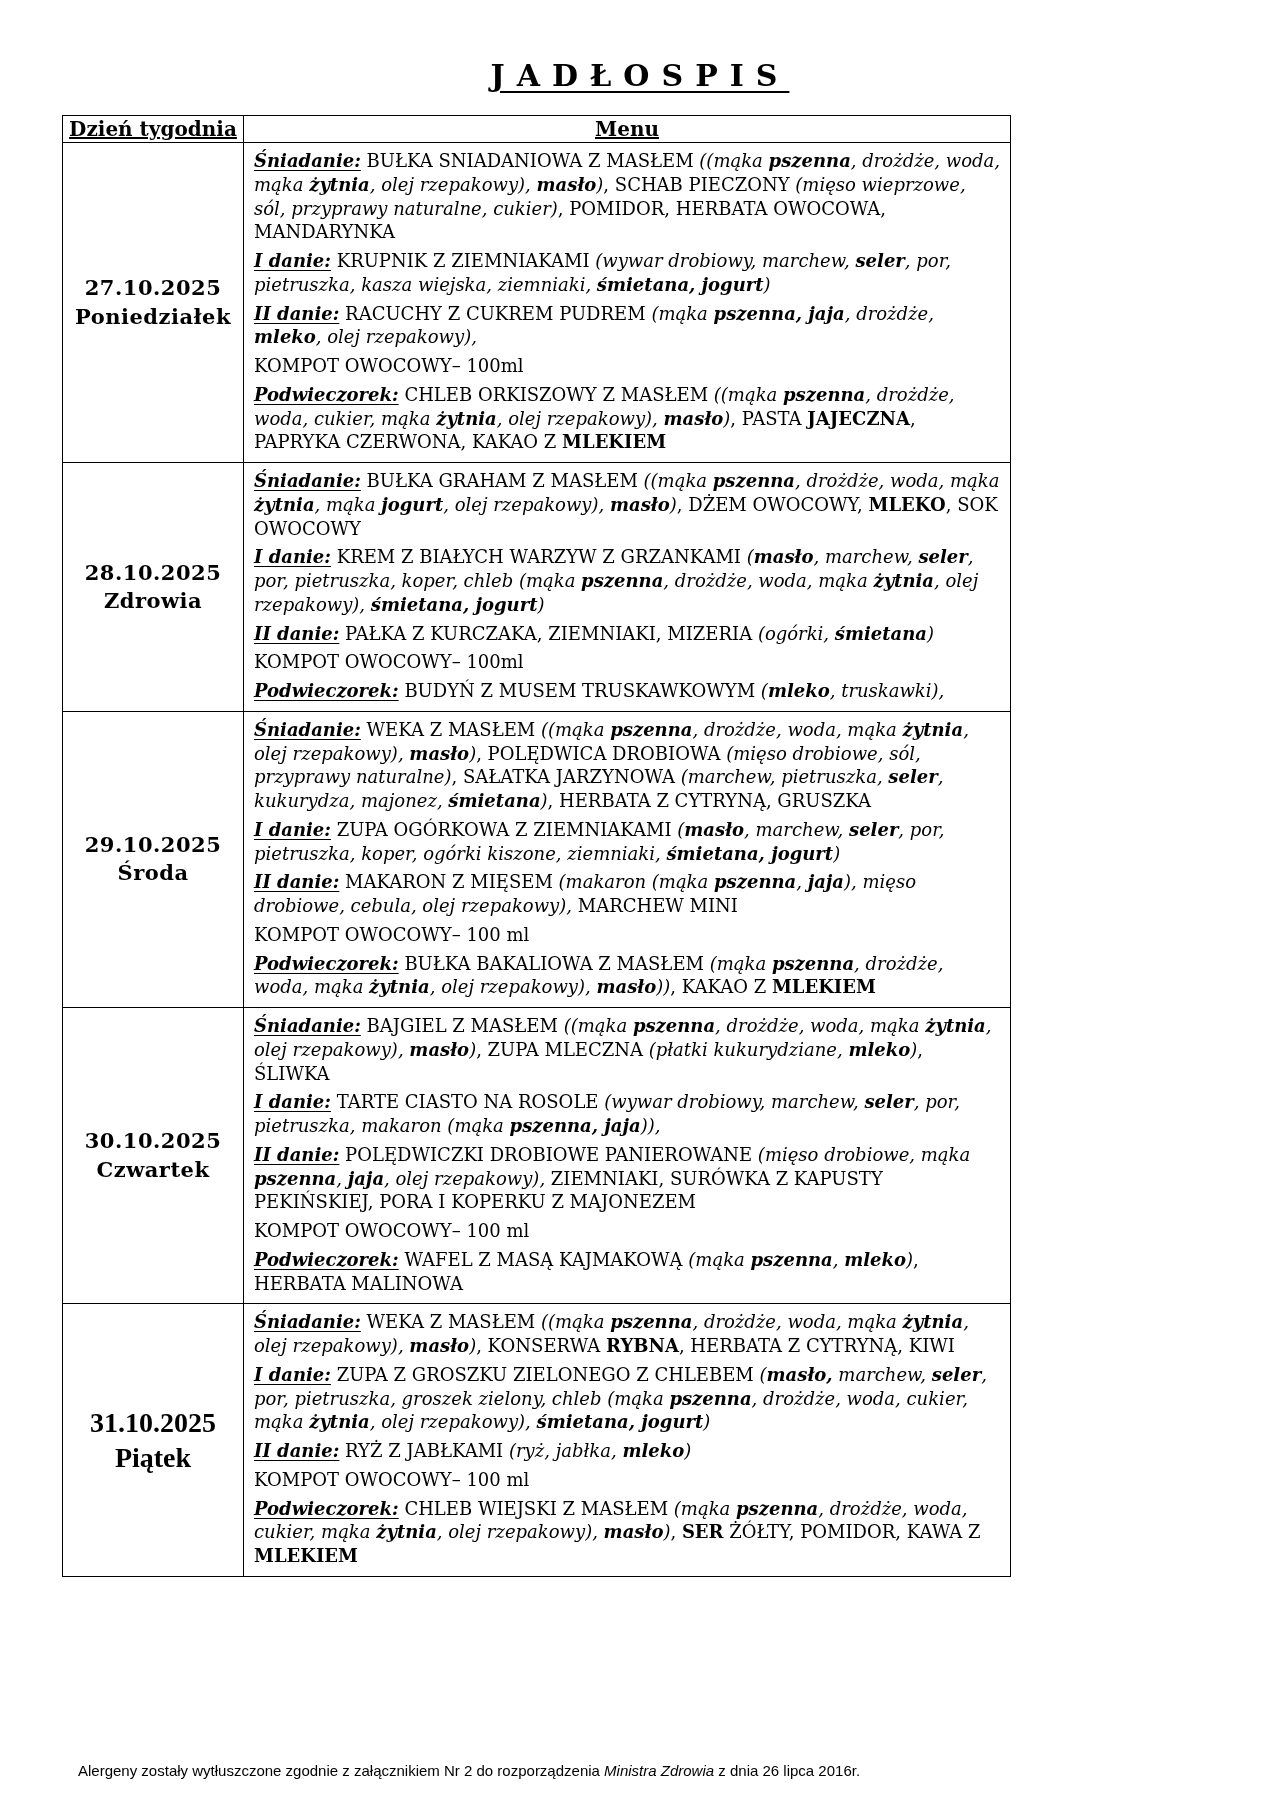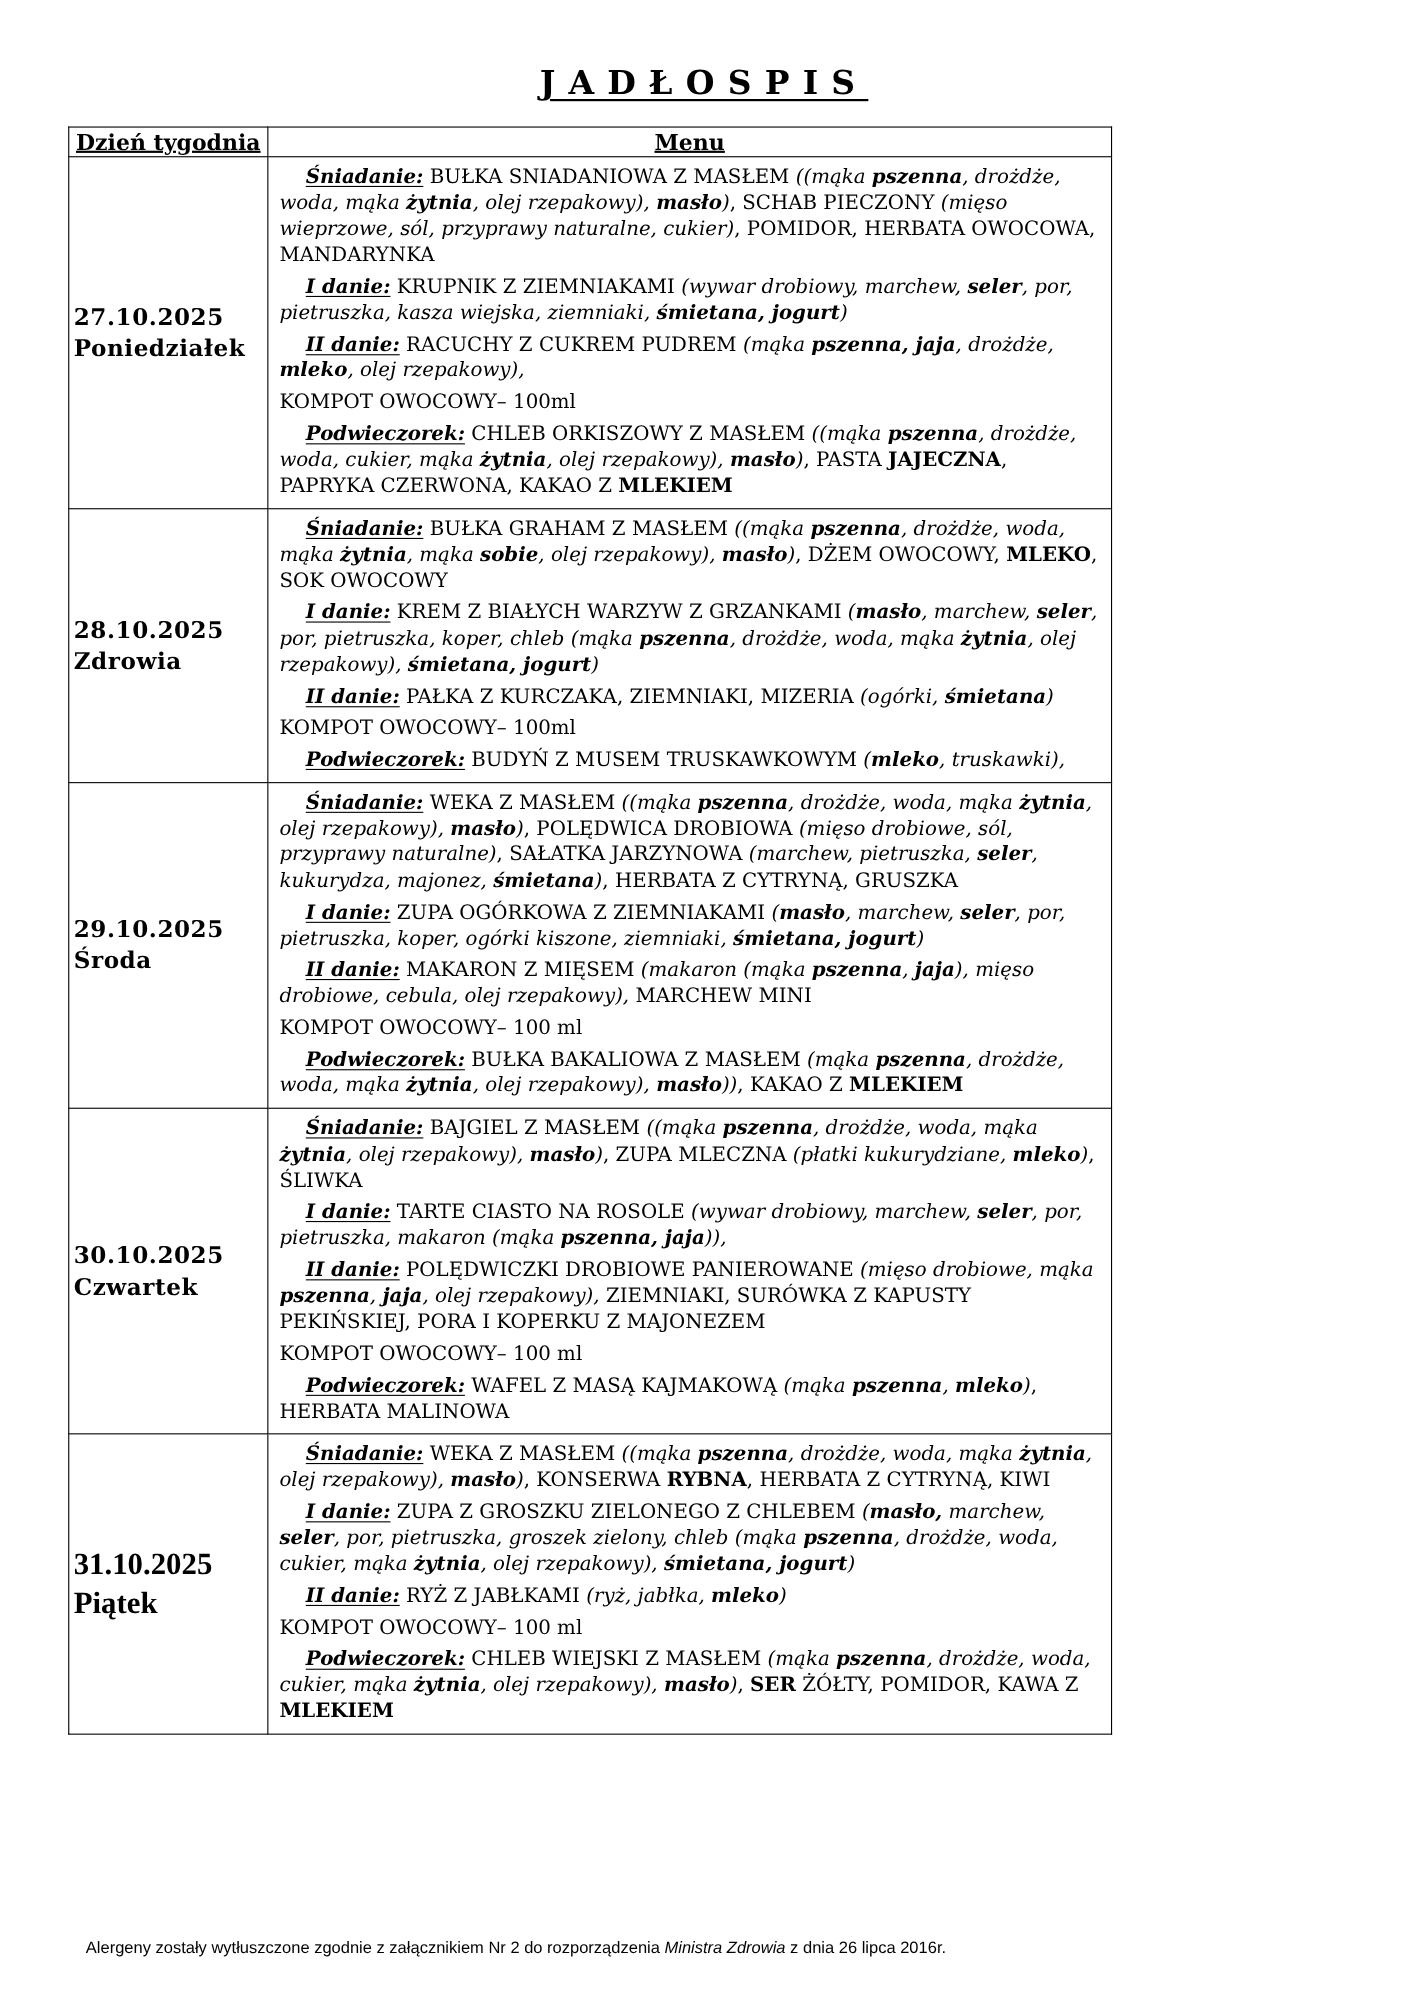--- a/index.html
+++ b/index.html
@@ -42,21 +42,21 @@
   col.menu-col  { width: 767px; }
   th {
     font-size: 20px;
     font-weight: bold;
     padding: 1px 4px;
     text-align: center;
     font-family: "DejaVu Serif", serif;
     text-decoration: underline;
   }
   td.day-cell {
-    text-align: left;
+    text-align: center;
     vertical-align: middle;
     padding: 4px;
   }
   td.day-cell .date,
   td.day-cell .weekday {
     font-weight: bold;
     font-size: 21px;
     letter-spacing: 0.5px;
     line-height: 1.35;
     font-family: "DejaVu Serif", serif;
@@ -72,21 +72,20 @@
     vertical-align: top;
     padding: 1px 10px 6px 10px;
     font-size: 18px;
   }
   td.menu-cell p {
     margin: 5px 0 2px 0;
     line-height: 1.32;
   }
   td.menu-cell u {
     text-underline-offset: 3px;
-    margin-left: 24px;
   }
   .kitchen-note {
     margin-top: 18px;
     font-family: "Liberation Sans", sans-serif;
     font-size: 20px;
   }
   .allergen-note {
     position: absolute;
     left: 78px;
     top: 1762px;
@@ -128,21 +127,21 @@
           <p><u><b><i>Podwieczorek:</i></b></u> CHLEB ORKISZOWY Z MASŁEM <i>((mąka <b>pszenna</b>, drożdże, woda, cukier, mąka <b>żytnia</b>, olej rzepakowy), <b>masło</b>)</i>, PASTA <b>JAJECZNA</b>, PAPRYKA CZERWONA, KAKAO Z <b>MLEKIEM</b></p>
         </td>
       </tr>
 
       <tr>
         <td class="day-cell">
           <div class="date">28.10.2025</div>
           <div class="weekday">Zdrowia</div>
         </td>
         <td class="menu-cell">
-          <p><u><b><i>Śniadanie:</i></b></u> BUŁKA GRAHAM Z MASŁEM <i>((mąka <b>pszenna</b>, drożdże, woda, mąka <b>żytnia</b>, mąka <b>sobie</b>, olej rzepakowy), <b>masło</b>)</i>, DŻEM OWOCOWY, <b>MLEKO</b>, SOK OWOCOWY</p>
+          <p><u><b><i>Śniadanie:</i></b></u> BUŁKA GRAHAM Z MASŁEM <i>((mąka <b>pszenna</b>, drożdże, woda, mąka <b>żytnia</b>, mąka <b>jogurt</b>, olej rzepakowy), <b>masło</b>)</i>, DŻEM OWOCOWY, <b>MLEKO</b>, SOK OWOCOWY</p>
           <p><u><b><i>I danie:</i></b></u> KREM Z BIAŁYCH WARZYW Z GRZANKAMI <i>(<b>masło</b>, marchew, <b>seler</b>, por, pietruszka, koper, chleb (mąka <b>pszenna</b>, drożdże, woda, mąka <b>żytnia</b>, olej rzepakowy), <b>śmietana, jogurt</b>)</i></p>
           <p><u><b><i>II danie:</i></b></u> PAŁKA Z KURCZAKA, ZIEMNIAKI, MIZERIA <i>(ogórki, <b>śmietana</b>)</i></p>
           <p>KOMPOT OWOCOWY– 100ml</p>
           <p><u><b><i>Podwieczorek:</i></b></u> BUDYŃ Z MUSEM TRUSKAWKOWYM <i>(<b>mleko</b>, truskawki),</i></p>
         </td>
       </tr>
 
       <tr>
         <td class="day-cell">
           <div class="date">29.10.2025</div>

